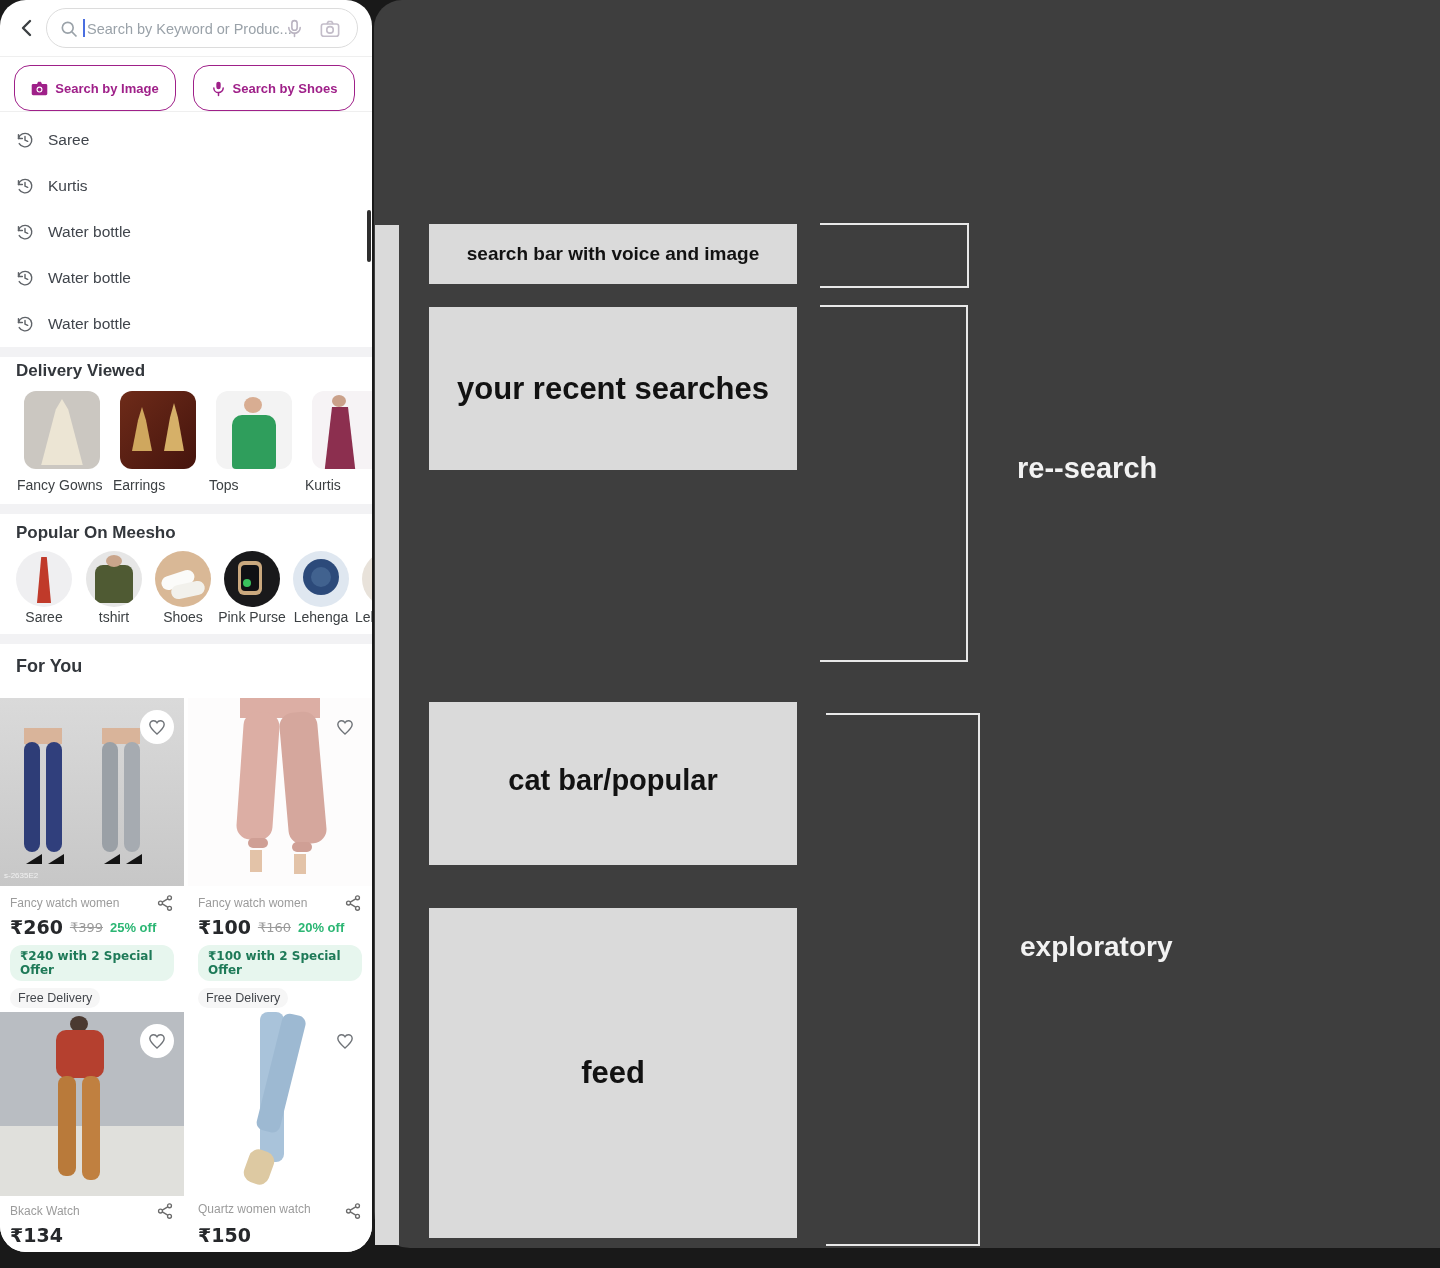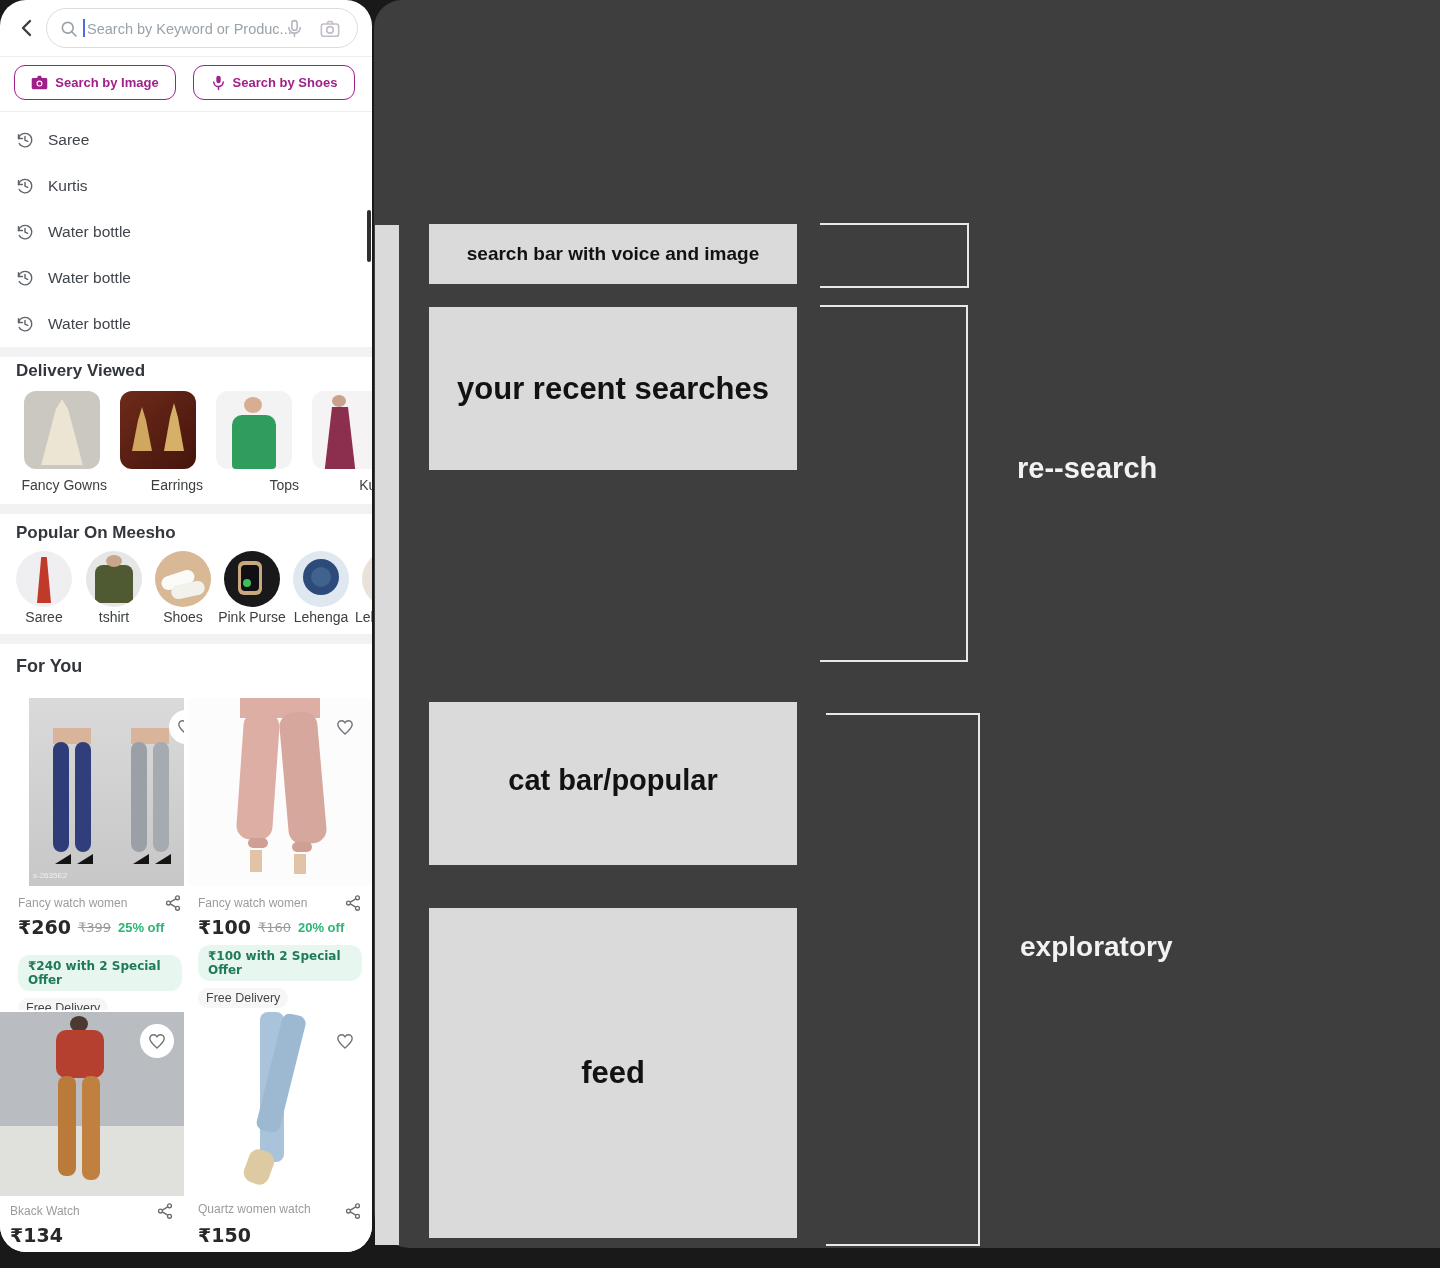--- a/index.html
+++ b/index.html
@@ -6,28 +6,28 @@
   #canvas{position:relative;width:1440px;height:1268px;background:#191919;overflow:hidden;}
 
   
   #phone{position:absolute;left:0;top:0;width:372px;height:1252px;background:#ffffff;border-radius:26px;overflow:hidden;}
   .search-pill{position:absolute;left:46px;top:8px;width:312px;height:40px;border:1.5px solid #dcdcdc;border-radius:22px;background:#fff;box-sizing:border-box;}
   .search-pill input{position:absolute;left:38px;top:0;width:210px;height:100%;border:none;outline:none;font-size:14.5px;color:#3c4043;font-family:"Liberation Sans",sans-serif;background:transparent;}
   .search-pill input::placeholder{color:#9aa2a9;}
   .caret{position:absolute;left:36px;top:10px;width:1.5px;height:18px;background:#4a6ee0;}
   .icon{display:inline-block;line-height:0;}
   .divider{position:absolute;left:0;width:372px;height:1px;background:#efefef;}
-  .act-btn{position:absolute;top:65px;height:35px;border:1.5px solid #9F2089;border-radius:11px;background:#fff;display:flex;align-items:center;justify-content:center;gap:7px;box-sizing:border-box;cursor:pointer;}
+  .act-btn{position:absolute;top:65px;height:46px;border:1.5px solid #9F2089;border-radius:16px;background:#fff;display:flex;align-items:center;justify-content:center;gap:7px;box-sizing:border-box;cursor:pointer;}
   .act-btn span{color:#9F2089;font-size:13px;font-weight:bold;}
   .hist-row{position:absolute;left:0;width:372px;height:46px;display:flex;align-items:center;padding-left:16px;box-sizing:border-box;gap:14px;}
   .hist-row span{font-size:15.5px;color:#40454c;}
   .band{position:absolute;left:0;width:372px;height:10px;background:#F2F2F4;}
   .sec-title{position:absolute;left:16px;font-size:17px;font-weight:bold;color:#33373c;}
   .rv-tile{position:absolute;top:391px;width:76px;height:78px;border-radius:12px;overflow:hidden;}
-  .rv-label{position:absolute;top:477px;font-size:14px;color:#3c4043;text-align:right;width:90px;}
+  .rv-label{position:absolute;top:477px;font-size:14px;color:#3c4043;text-align:left;width:90px;}
   .pop-circle{position:absolute;top:551px;width:56px;height:56px;border-radius:50%;overflow:hidden;}
   .pop-label{position:absolute;top:609px;font-size:14px;color:#3c4043;text-align:center;width:80px;}
   .card{position:absolute;background:#fff;}
   .prod-img{position:relative;overflow:hidden;}
   .heart-btn{position:absolute;right:10px;top:12px;width:34px;height:34px;border-radius:50%;background:#fff;display:flex;align-items:center;justify-content:center;}
   .pname{font-size:12px;color:#9b9b9b;}
   .price{font-size:19px;font-weight:bold;color:#26282b;font-family:"DejaVu Sans",sans-serif;}
   .mrp{font-size:13px;color:#9b9b9b;text-decoration:line-through;font-family:"DejaVu Sans",sans-serif;}
   .disc{font-size:13px;color:#2bb673;font-weight:bold;}
   .offer-pill{display:inline-block;background:#E7F6EE;color:#1E7A58;font-size:12px;font-weight:bold;padding:4px 10px;border-radius:12px;font-family:"DejaVu Sans",sans-serif;}
@@ -210,21 +210,21 @@
     <div class="pop-label" style="left:74px;">tshirt</div>
     <div class="pop-label" style="left:143px;">Shoes</div>
     <div class="pop-label" style="left:212px;white-space:nowrap;">Pink Purse</div>
     <div class="pop-label" style="left:281px;">Lehenga</div>
     <div class="pop-label" style="left:355px;width:60px;text-align:left;">Lehenga</div>
 
     <div class="band" style="top:634px;"></div>
 
     <div class="sec-title" style="top:656px;font-size:18px;">For You</div>
 
-    <div class="card" style="left:8px;top:698px;width:184px;height:312px;padding-left:21px;">
+    <div class="card" style="left:0;top:698px;width:184px;height:312px;">
       <div class="prod-img" style="width:184px;height:188px;background:linear-gradient(#dadada,#c7c7c7);">
         <div class="shape" style="left:24px;top:30px;width:38px;height:16px;background:#d9b49a;"></div>
         <div class="leg" style="left:24px;top:44px;width:16px;height:110px;background:#2e3d77;"></div>
         <div class="leg" style="left:46px;top:44px;width:16px;height:110px;background:#303f7c;"></div>
         <div class="shape" style="left:26px;top:156px;width:16px;height:10px;background:#141414;clip-path:polygon(0 100%,100% 100%,100% 0);"></div>
         <div class="shape" style="left:48px;top:156px;width:16px;height:10px;background:#141414;clip-path:polygon(0 100%,100% 100%,100% 0);"></div>
         <div class="shape" style="left:102px;top:30px;width:38px;height:16px;background:#d9b49a;"></div>
         <div class="leg" style="left:102px;top:44px;width:16px;height:110px;background:#9aa0a6;"></div>
         <div class="leg" style="left:124px;top:44px;width:16px;height:110px;background:#a6abb1;"></div>
         <div class="shape" style="left:104px;top:156px;width:16px;height:10px;background:#141414;clip-path:polygon(0 100%,100% 100%,100% 0);"></div>
@@ -245,21 +245,21 @@
                 <circle cx="18" cy="19" r="2.6"></circle>
                 <line x1="8.4" y1="10.8" x2="15.6" y2="6.4"></line>
                 <line x1="8.4" y1="13.2" x2="15.6" y2="17.6"></line>
               </svg></span>
         </div>
         <div style="margin-top:4px;display:flex;align-items:center;gap:7px;">
           <span class="price">₹260</span>
           <span class="mrp">₹399</span>
           <span class="disc">25% off</span>
         </div>
-        <div style="margin-top:17px;"><span class="offer-pill">₹240 with 2 Special Offer</span></div>
+        <div style="margin-top:7px;"><span class="offer-pill">₹240 with 2 Special Offer</span></div>
         <div style="margin-top:7px;"><span class="free-del">Free Delivery</span></div>
         <div style="margin-top:7px;display:flex;align-items:center;gap:6px;">
           <span class="rate-badge">
               <span>5</span>
               <span>★</span>
             </span>
           <span class="reviews">(512)</span>
         </div>
       </div>
     </div>

